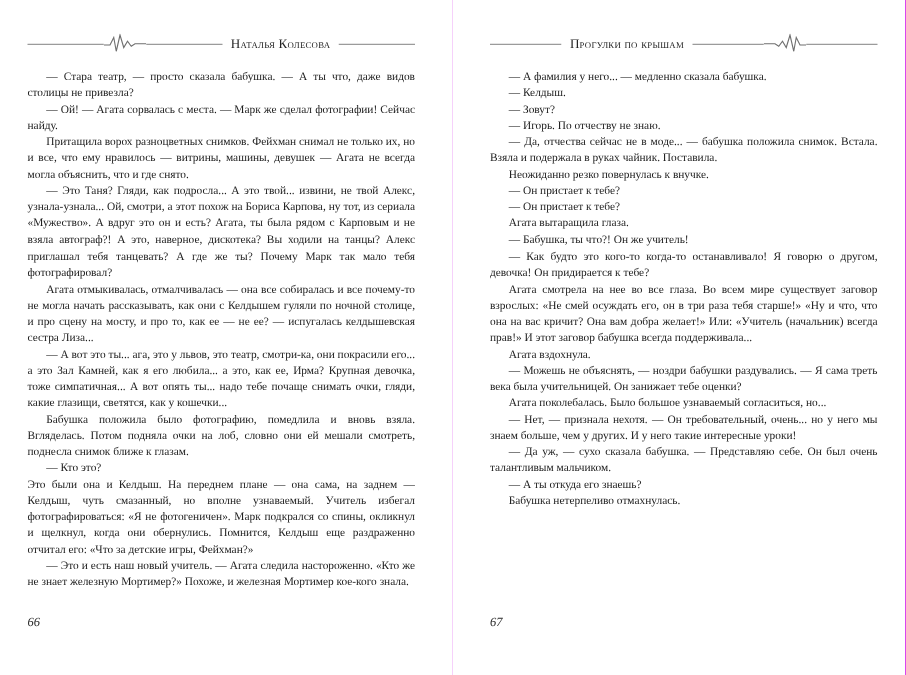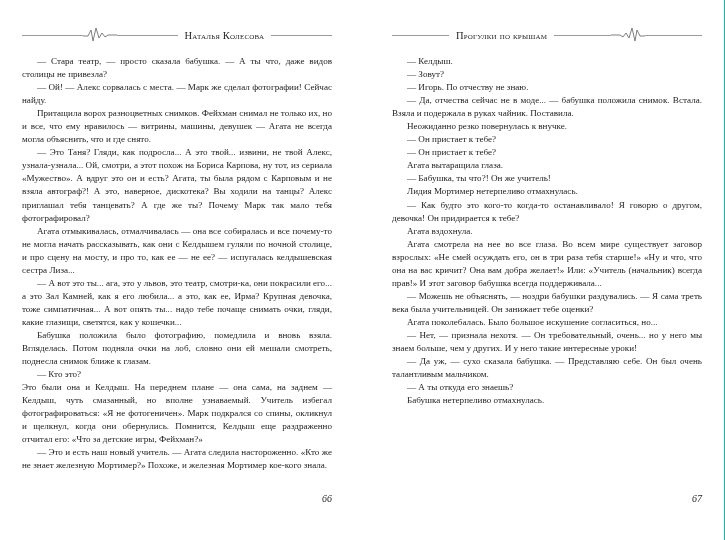--- a/index.html
+++ b/index.html
@@ -13,21 +13,21 @@
     overflow: hidden;
     font-family: "Liberation Serif", "DejaVu Serif", serif;
     color: #1a1a1a;
   }
 
   .spread {
     position: relative;
     width: 725px;
     height: 540px;
     display: flex;
-    background: #14b8a6;
+    background: #d946ef;
   }
 
   .page {
     position: relative;
     width: 362px;
     height: 540px;
     box-sizing: border-box;
     background: #ffffff;
   }
   .page.verso { padding: 24px 30px 0 22px; }
@@ -79,21 +79,21 @@
     text-indent: 15px;
   }
   .body-text p.noindent { text-indent: 0; }
 
   
   .folio {
     position: absolute;
     bottom: 36px;
     left: 0;
     right: 0;
-    text-align: right;
+    text-align: left;
     font-size: 10px;
     font-style: italic;
     color: #2a2a2a;
   }
   .page.verso .folio { left: 22px; right: 30px; }
   .page.recto .folio { left: 30px; right: 22px; }
 </style>
 </head>
 <body>
 
@@ -106,21 +106,21 @@
       <svg class="orn" viewBox="0 0 34 16" aria-hidden="true">
         <polyline points="0,9 5,9 8,3 10,14 13,1 16,11 19,6 22,10 25,8 34,8" fill="none" stroke="#6f6f6f" stroke-width="0.9"></polyline>
       </svg>
       <span class="rule"></span>
       <span class="title">Наталья Колесова</span>
       <span class="rule"></span>
     </div>
 
     <div class="body-text" id="left-body">
         <p>— Стара театр, — просто сказала бабушка. — А ты что, даже видов столицы не привезла?</p>
-        <p>— Ой! — Алекс сорвалась с места. — Марк же сделал фотографии! Сейчас найду.</p>
+        <p>— Ой! — Агата сорвалась с места. — Марк же сделал фотографии! Сейчас найду.</p>
         <p>Притащила ворох разноцветных снимков. Фейхман снимал не только их, но и все, что ему нравилось — витрины, машины, девушек — Агата не всегда могла объяснить, что и где снято.</p>
         <p>— Это Таня? Гляди, как подросла... А это твой... извини, не твой Алекс, узнала-узнала... Ой, смотри, а этот похож на Бориса Карпова, ну тот, из сериала «Мужество». А вдруг это он и есть? Агата, ты была рядом с Карповым и не взяла автограф?! А это, наверное, дискотека? Вы ходили на танцы? Алекс приглашал тебя танцевать? А где же ты? Почему Марк так мало тебя фотографировал?</p>
         <p>Агата отмыкивалась, отмалчивалась — она все собиралась и все почему-то не могла начать рассказывать, как они с Келдышем гуляли по ночной столице, и про сцену на мосту, и про то, как ее — не ее? — испугалась келдышевская сестра Лиза...</p>
         <p>— А вот это ты... ага, это у львов, это театр, смотри-ка, они покрасили его... а это Зал Камней, как я его любила... а это, как ее, Ирма? Крупная девочка, тоже симпатичная... А вот опять ты... надо тебе почаще снимать очки, гляди, какие глазищи, светятся, как у кошечки...</p>
         <p>Бабушка положила было фотографию, помедлила и вновь взяла. Вгляделась. Потом подняла очки на лоб, словно они ей мешали смотреть, поднесла снимок ближе к глазам.</p>
         <p>— Кто это?</p>
         <p class="noindent">Это были она и Келдыш. На переднем плане — она сама, на заднем — Келдыш, чуть смазанный, но вполне узнаваемый. Учитель избегал фотографироваться: «Я не фотогеничен». Марк подкрался со спины, окликнул и щелкнул, когда они обернулись. Помнится, Келдыш еще раздраженно отчитал его: «Что за детские игры, Фейхман?»</p>
         <p>— Это и есть наш новый учитель. — Агата следила настороженно. «Кто же не знает железную Мортимер?» Похоже, и железная Мортимер кое-кого знала.</p>
       </div>
 
@@ -133,35 +133,35 @@
       <span class="rule"></span>
       <span class="title">Прогулки по крышам</span>
       <span class="rule"></span>
       <svg class="orn" viewBox="0 0 34 16" aria-hidden="true">
         <polyline points="0,8 9,8 12,10 15,6 18,11 21,1 24,14 26,3 29,9 34,9" fill="none" stroke="#6f6f6f" stroke-width="0.9"></polyline>
       </svg>
       <span class="rule"></span>
     </div>
 
     <div class="body-text" id="right-body">
+        <p>— А фамилия у него... — медленно сказала бабушка.</p>
         <p>— Келдыш.</p>
         <p>— Зовут?</p>
         <p>— Игорь. По отчеству не знаю.</p>
         <p>— Да, отчества сейчас не в моде... — бабушка положила снимок. Встала. Взяла и подержала в руках чайник. Поставила.</p>
         <p>Неожиданно резко повернулась к внучке.</p>
         <p>— Он пристает к тебе?</p>
         <p>— Он пристает к тебе?</p>
         <p>Агата вытаращила глаза.</p>
         <p>— Бабушка, ты что?! Он же учитель!</p>
-        <p>Лидия Мортимер нетерпеливо отмахнулась.</p>
         <p>— Как будто это кого-то когда-то останавливало! Я говорю о другом, девочка! Он придирается к тебе?</p>
+        <p>Агата смотрела на нее во все глаза. Во всем мире существует заговор взрослых: «Не смей осуждать его, он в три раза тебя старше!» «Ну и что, что она на вас кричит? Она вам добра желает!» Или: «Учитель (начальник) всегда прав!» И этот заговор бабушка всегда поддерживала...</p>
         <p>Агата вздохнула.</p>
-        <p>Агата смотрела на нее во все глаза. Во всем мире существует заговор взрослых: «Не смей осуждать его, он в три раза тебя старше!» «Ну и что, что она на вас кричит? Она вам добра желает!» Или: «Учитель (начальник) всегда прав!» И этот заговор бабушка всегда поддерживала...</p>
         <p>— Можешь не объяснять, — ноздри бабушки раздувались. — Я сама треть века была учительницей. Он занижает тебе оценки?</p>
-        <p>Агата поколебалась. Было большое искушение согласиться, но...</p>
+        <p>Агата поколебалась. Было большое узнаваемый согласиться, но...</p>
         <p>— Нет, — признала нехотя. — Он требовательный, очень... но у него мы знаем больше, чем у других. И у него такие интересные уроки!</p>
         <p>— Да уж, — сухо сказала бабушка. — Представляю себе. Он был очень талантливым мальчиком.</p>
         <p>— А ты откуда его знаешь?</p>
         <p>Бабушка нетерпеливо отмахнулась.</p>
       </div>
 
     <div class="folio">67</div>
   </div>
 
 </div>

